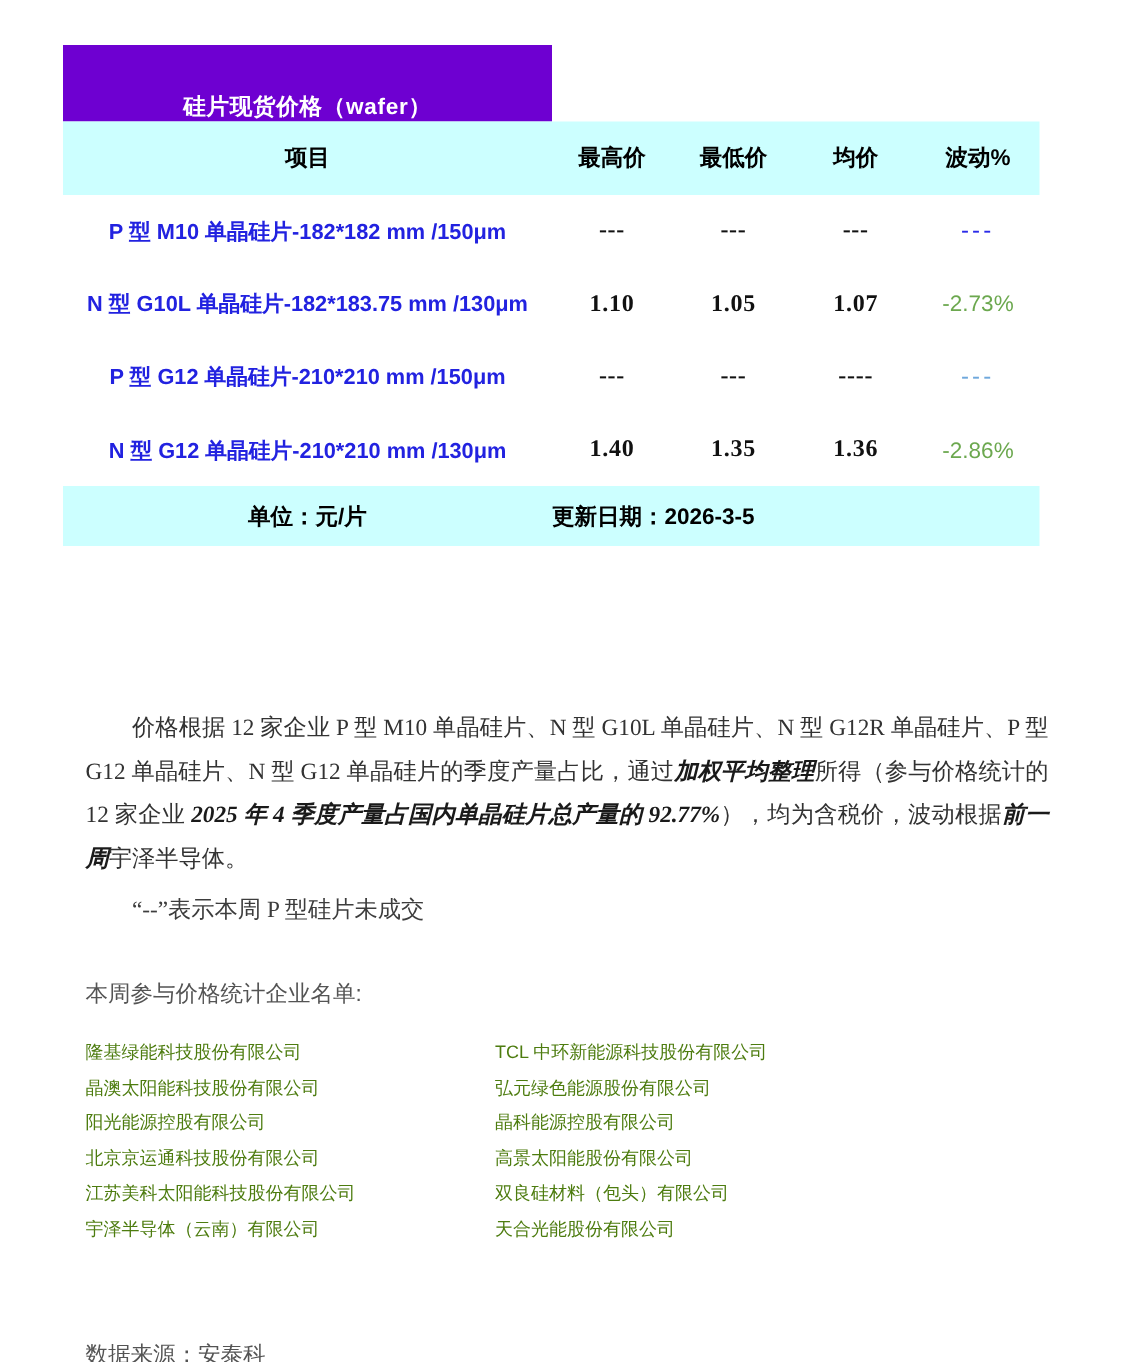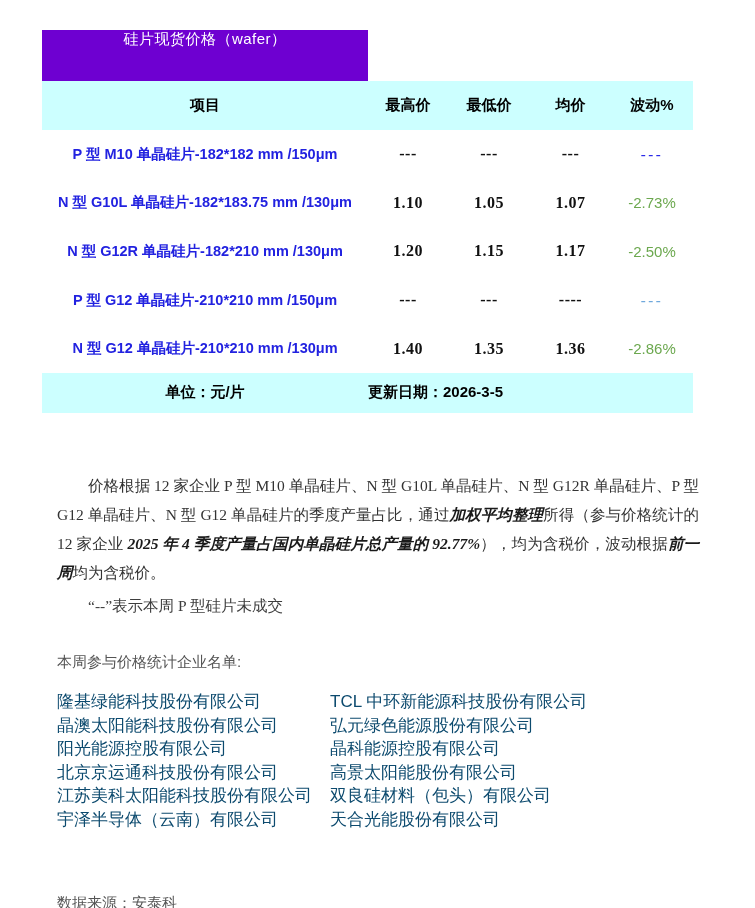--- a/index.html
+++ b/index.html
@@ -10,22 +10,22 @@
     color: #000;
     overflow: hidden;
   }
   .page { position: relative; width: 755px; height: 908px; }
 
   
   .banner {
     position: absolute; left: 42px; top: 30px;
     width: 326px; height: 51px;
     background: #6E00D1;
-    display: flex; align-items: flex-start; justify-content: center;
-    color: #ffffff; font-weight: normal; font-size: 15px;
+    display: flex; align-items: flex-end; justify-content: center;
+    color: #ffffff; font-weight: bold; font-size: 15px;
     letter-spacing: 0.5px;
   }
 
   
   .price-table { position: absolute; left: 42px; top: 81px; width: 651px; }
   .grid-row {
     display: grid;
     grid-template-columns: 326px 80px 82px 81px 82px;
     align-items: center;
   }
@@ -78,21 +78,21 @@
     font-size: 15px; color: #545454; margin-top: 12px;
   }
   .companies {
     position: absolute; left: 57px; top: 690px;
     width: 600px;
     display: grid; grid-template-columns: 273px auto;
     column-gap: 0;
   }
   .companies .col { display: flex; flex-direction: column; }
   .company {
-    font-size: 17px; color: #0c4a6e;
+    font-size: 12px; color: #4d7c0f;
     height: 23.6px; line-height: 23.6px; white-space: nowrap;
   }
   .source {
     position: absolute; left: 57px; top: 894px;
     font-size: 15px; color: #545454;
   }
 </style>
 </head>
 <body>
 
@@ -121,27 +121,20 @@
     </div>
 
     <div class="grid-row trow">
       <div class="cell prod-name">N 型 G10L 单晶硅片-182*183.75 mm /130μm</div>
       <div class="cell num">1.10</div>
       <div class="cell num">1.05</div>
       <div class="cell num">1.07</div>
       <div class="cell chg down">-2.73%</div>
     </div>
 
-    <div class="grid-row trow">
-      <div class="cell prod-name">N 型 G12R 单晶硅片-182*210 mm /130μm</div>
-      <div class="cell num">1.20</div>
-      <div class="cell num">1.15</div>
-      <div class="cell num">1.17</div>
-      <div class="cell chg down">-2.50%</div>
-    </div>
 
     <div class="grid-row trow">
       <div class="cell prod-name">P 型 G12 单晶硅片-210*210 mm /150μm</div>
       <div class="cell num">---</div>
       <div class="cell num">---</div>
       <div class="cell num">----</div>
       <div class="cell chg na-lightblue">---</div>
     </div>
 
     <div class="grid-row trow">
@@ -153,21 +146,21 @@
     </div>
 
     <div class="tfoot">
       <div class="unit">单位：元/片</div>
       <div class="update">更新日期：2026-3-5</div>
     </div>
 
   </div>
 
   <div class="para">
-    <span>价格根据 12 家企业 P 型 M10 单晶硅片、N 型 G10L 单晶硅片、N 型 G12R 单晶硅片、P 型 G12 单晶硅片、N 型 G12 单晶硅片的季度产量占比，通过</span><span class="seg-bold">加权平均整理</span><span>所得（参与价格统计的 12 家企业 </span><span class="seg-bold">2025 年 4 季度产量占国内单晶硅片总产量的 92.77%</span><span>），均为含税价，波动根据</span><span class="seg-bold">前一周</span><span>均为含税价。</span>
+    <span>价格根据 12 家企业 P 型 M10 单晶硅片、N 型 G10L 单晶硅片、N 型 G12R 单晶硅片、P 型 G12 单晶硅片、N 型 G12 单晶硅片的季度产量占比，通过</span><span class="seg-bold">加权平均整理</span><span>所得（参与价格统计的 12 家企业 </span><span class="seg-bold">2025 年 4 季度产量占国内单晶硅片总产量的 92.77%</span><span>），均为含税价，波动根据</span><span class="seg-bold">前一周</span><span>宇泽半导体。</span>
   </div>
 
   <div class="dash-note">“--”表示本周 P 型硅片未成交</div>
 
   <div class="list-title">本周参与价格统计企业名单:</div>
 
   <div class="companies">
     <div class="col">
       <div class="company">隆基绿能科技股份有限公司</div>
       <div class="company">晶澳太阳能科技股份有限公司</div>

